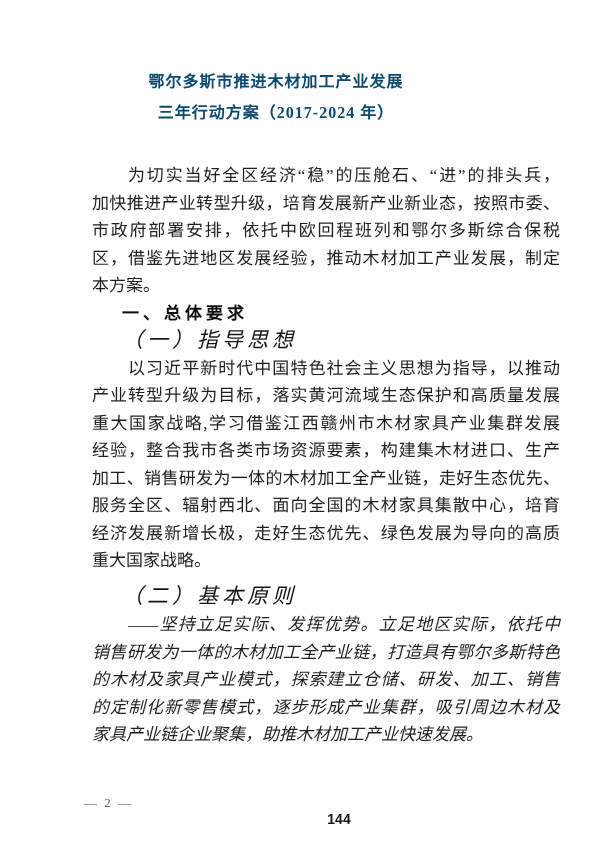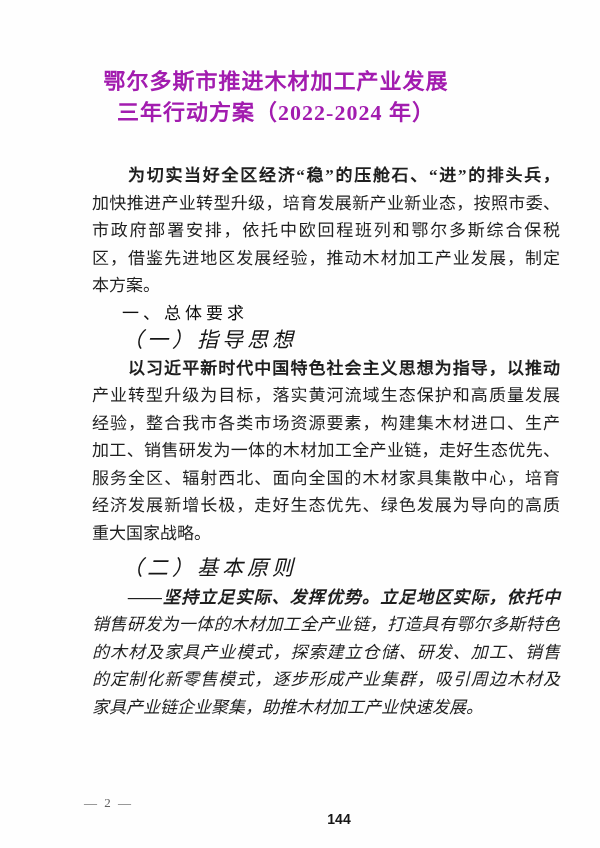--- a/index.html
+++ b/index.html
@@ -12,47 +12,47 @@
     color: #1f1f1f;
     font-family: "Liberation Serif", "DejaVu Serif", serif;
   }
   .title {
     margin: 66px 0 0 0;
     padding: 0;
     width: 552px;
     text-align: center;
     font-family: "Liberation Serif", "DejaVu Serif", serif;
     font-weight: bold;
-    font-size: 22px;
+    font-size: 16px;
     line-height: 31px;
     letter-spacing: 1px;
-    color: #a21caf;
+    color: #0c4a6e;
   }
   .title-line { display: block; }
   .doc-body {
     margin: 34px 40px 0 92px;
     width: 468px;
     font-size: 17px;
     color: #1f1f1f;
   }
   .para { margin: 0; padding: 0; }
   .ln {
     display: block;
     height: 27.5px;
     line-height: 27.5px;
     text-align: justify;
     text-align-last: justify;
     text-justify: inter-character;
   }
-  .ln.first { text-indent: 36px; font-weight: bold; }
+  .ln.first { text-indent: 36px; }
   .ln.last { text-align-last: left; }
   .h-hei {
     margin: 0 0 0 30px;
     font-family: "Liberation Sans", "DejaVu Sans", sans-serif;
-    font-weight: normal;
+    font-weight: bold;
     font-size: 17px;
     line-height: 27.5px;
     letter-spacing: 4px;
     color: #0f0f0f;
   }
   .h-kai {
     margin: 0 0 0 30px;
     font-family: "Liberation Serif", "DejaVu Serif", serif;
     font-style: italic;
     font-weight: normal;
@@ -87,40 +87,41 @@
     margin-left: 39px;
   }
 </style>
 </head>
 <body>
 
 <div class="page">
 
   <h1 class="title">
     <span class="title-line">鄂尔多斯市推进木材加工产业发展</span>
-    <span class="title-line">三年行动方案（2022-2024 年）</span>
+    <span class="title-line">三年行动方案（2017-2024 年）</span>
   </h1>
 
   <div class="doc-body">
 
     <p class="para song">
       <span class="ln first">为切实当好全区经济“稳”的压舱石、“进”的排头兵，</span>
       <span class="ln">加快推进产业转型升级，培育发展新产业新业态，按照市委、</span>
       <span class="ln">市政府部署安排，依托中欧回程班列和鄂尔多斯综合保税</span>
       <span class="ln">区，借鉴先进地区发展经验，推动木材加工产业发展，制定</span>
       <span class="ln last">本方案。</span>
     </p>
 
     <h2 class="h-hei">一、总体要求</h2>
 
     <h3 class="h-kai">（一）指导思想</h3>
 
     <p class="para song">
       <span class="ln first">以习近平新时代中国特色社会主义思想为指导，以推动</span>
       <span class="ln">产业转型升级为目标，落实黄河流域生态保护和高质量发展</span>
+      <span class="ln">重大国家战略,学习借鉴江西赣州市木材家具产业集群发展</span>
       <span class="ln">经验，整合我市各类市场资源要素，构建集木材进口、生产</span>
       <span class="ln">加工、销售研发为一体的木材加工全产业链，走好生态优先、</span>
       <span class="ln">服务全区、辐射西北、面向全国的木材家具集散中心，培育</span>
       <span class="ln">经济发展新增长极，走好生态优先、绿色发展为导向的高质</span>
       <span class="ln last">重大国家战略。</span>
     </p>
 
     <h3 class="h-kai gap">（二）基本原则</h3>
 
     <p class="para kai">

